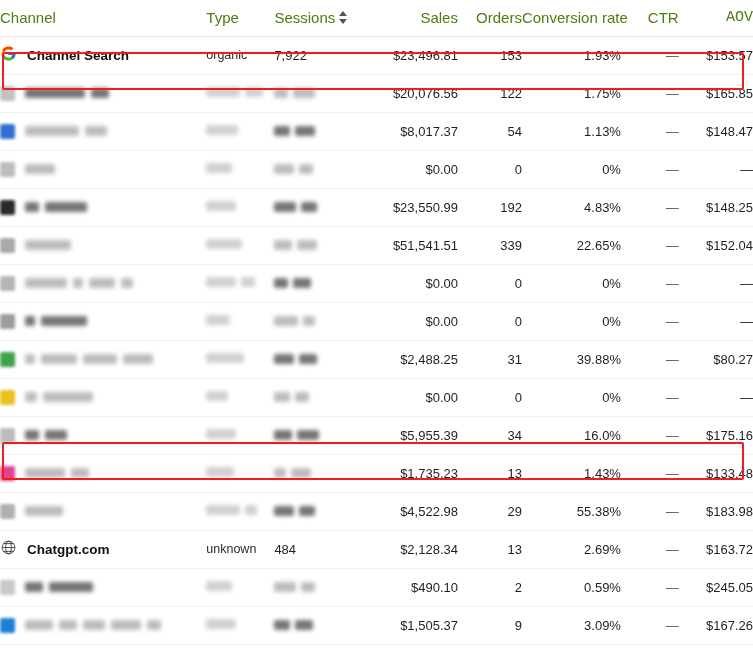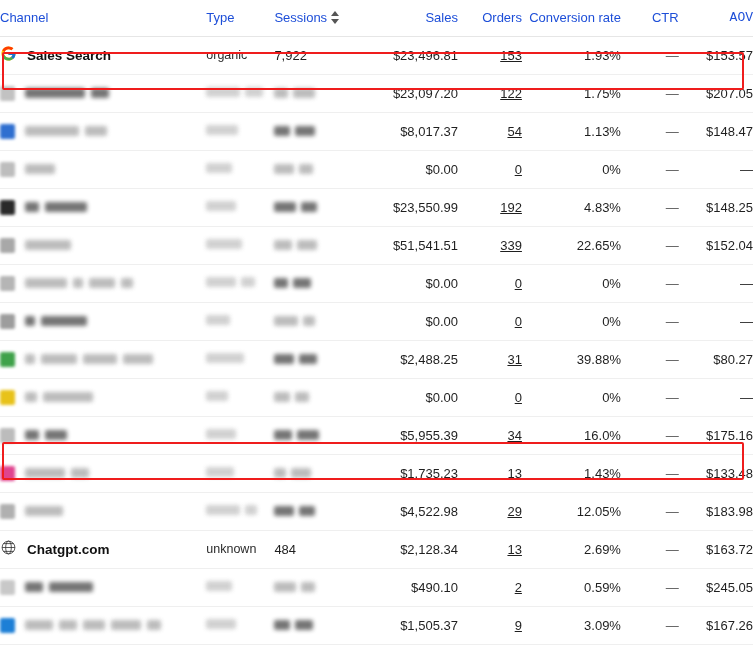--- a/index.html
+++ b/index.html
@@ -29,23 +29,23 @@
     width: 753px;
     border-collapse: collapse;
     table-layout: fixed;
   }
   table.analytics th,
   table.analytics td {
     padding: 0;
     vertical-align: middle;
   }
   thead th {
-    font-size: 13px;
+    font-size: 15px;
     font-weight: 400;
-    color: #1d4ed8;
+    color: #4d7c0f;
     height: 36px;
     padding-bottom: 14px;
     border-bottom: 1px solid #e6e6e6;
     white-space: nowrap;
   }
   th.c-channel { text-align: left; padding-left: 16px; width: 200px; }
   th.c-type    { text-align: left; width: 66px; }
   th.c-sessions{ text-align: left; width: 92px; }
   th.c-sales   { text-align: right; width: 86px; padding-right: 8px; }
   th.c-orders  { text-align: right; width: 62px; padding-right: 8px; }
@@ -68,21 +68,21 @@
   tbody tr { height: 38px; }
   tbody td {
     font-size: 13px;
     color: #1f1f1f;
     border-bottom: 1px solid #efefef;
   }
   td.c-channel { padding-left: 16px; }
   td.c-type    { text-align: left; color: #2b2b2b; font-size: 12.5px; }
   td.c-sessions{ text-align: left; }
   td.c-sales   { text-align: right; padding-right: 8px; }
-  td.c-orders  { text-align: right; padding-right: 8px; text-decoration: underline; }
+  td.c-orders  { text-align: right; padding-right: 8px; }
   td.c-conv    { text-align: right; padding-right: 8px; }
   td.c-ctr     { text-align: right; padding-right: 8px; color: #555; }
   td.c-aov     { text-align: right; padding-right: 16px; }
 
   .chan-cell { display: flex; align-items: center; gap: 10px; }
   .chan-label { font-weight: 700; font-size: 13.5px; color: #111; }
 
   
   .blur {
     display: inline-block;
@@ -156,21 +156,21 @@
       <tbody id="tbody">
           <tr>
             <td class="c-channel">
               <div class="chan-cell">
                 <span><svg width="17" height="17" viewBox="0 0 48 48">
                     <path fill="#FFC107" d="M43.6 20.1H42V20H24v8h11.3C33.7 32.7 29.2 36 24 36c-6.6 0-12-5.4-12-12s5.4-12 12-12c3.1 0 5.8 1.2 8 3.1l5.7-5.7C34.1 6.1 29.3 4 24 4 13 4 4 13 4 24s9 20 20 20 20-9 20-20c0-1.3-.1-2.6-.4-3.9z"></path>
                     <path fill="#FF3D00" d="M6.3 14.7l6.6 4.8C14.7 15.1 19 12 24 12c3.1 0 5.8 1.2 8 3.1l5.7-5.7C34.1 6.1 29.3 4 24 4 16.3 4 9.7 8.3 6.3 14.7z"></path>
                     <path fill="#4CAF50" d="M24 44c5.2 0 9.9-2 13.4-5.2l-6.2-5.2C29.2 35.2 26.7 36 24 36c-5.2 0-9.6-3.3-11.3-7.9l-6.5 5C9.6 39.6 16.2 44 24 44z"></path>
                     <path fill="#1976D2" d="M43.6 20.1H42V20H24v8h11.3c-.8 2.3-2.3 4.2-4.1 5.6l6.2 5.2C37 40.2 44 35 44 24c0-1.3-.1-2.6-.4-3.9z"></path>
                   </svg></span>
-                <span class="chan-label">Sales Search</span>
+                <span class="chan-label">Channel Search</span>
               </div>
             </td>
             <td class="c-type">organic</td>
             <td class="c-sessions">7,922</td>
             <td class="c-sales">$23,496.81</td>
             <td class="c-orders">153</td>
             <td class="c-conv">1.93%</td>
             <td class="c-ctr">—</td>
             <td class="c-aov">$153.57</td>
           </tr>
@@ -188,25 +188,25 @@
             <td class="c-type"><span><span class="blur-group">
                   <span class="blur light" style="width:34px"></span>
                 </span><span style="display:inline-block;width:5px"></span><span class="blur-group">
                   <span class="blur light" style="width:18px"></span>
                 </span></span></td>
             <td class="c-sessions"><span><span class="blur-group">
                   <span class="blur " style="width:14px"></span>
                 </span><span style="display:inline-block;width:5px"></span><span class="blur-group">
                   <span class="blur " style="width:22px"></span>
                 </span></span></td>
-            <td class="c-sales">$23,097.20</td>
+            <td class="c-sales">$20,076.56</td>
             <td class="c-orders">122</td>
             <td class="c-conv">1.75%</td>
             <td class="c-ctr">—</td>
-            <td class="c-aov">$207.05</td>
+            <td class="c-aov">$165.85</td>
           </tr>
           <tr>
             <td class="c-channel">
               <div class="chan-cell">
                 <span class="icon-sq" style="background:#2f6fd0"></span>
                 <span><span class="blur-group">
                     <span class="blur " style="width:54px"></span>
                   </span><span style="display:inline-block;width:6px"></span><span class="blur-group">
                     <span class="blur " style="width:22px"></span>
                   </span></span>
@@ -471,21 +471,21 @@
                 </span><span style="display:inline-block;width:5px"></span><span class="blur-group">
                   <span class="blur light" style="width:12px"></span>
                 </span></span></td>
             <td class="c-sessions"><span><span class="blur-group">
                   <span class="blur dark" style="width:20px"></span>
                 </span><span style="display:inline-block;width:5px"></span><span class="blur-group">
                   <span class="blur dark" style="width:16px"></span>
                 </span></span></td>
             <td class="c-sales">$4,522.98</td>
             <td class="c-orders">29</td>
-            <td class="c-conv">12.05%</td>
+            <td class="c-conv">55.38%</td>
             <td class="c-ctr">—</td>
             <td class="c-aov">$183.98</td>
           </tr>
           <tr>
             <td class="c-channel">
               <div class="chan-cell">
                 <span><svg width="17" height="17" viewBox="0 0 24 24" fill="none" stroke="#2b2b2b" stroke-width="1.1">
                     <circle cx="12" cy="12" r="9"></circle>
                     <ellipse cx="12" cy="12" rx="4" ry="9"></ellipse>
                     <line x1="3" y1="12" x2="21" y2="12"></line>

